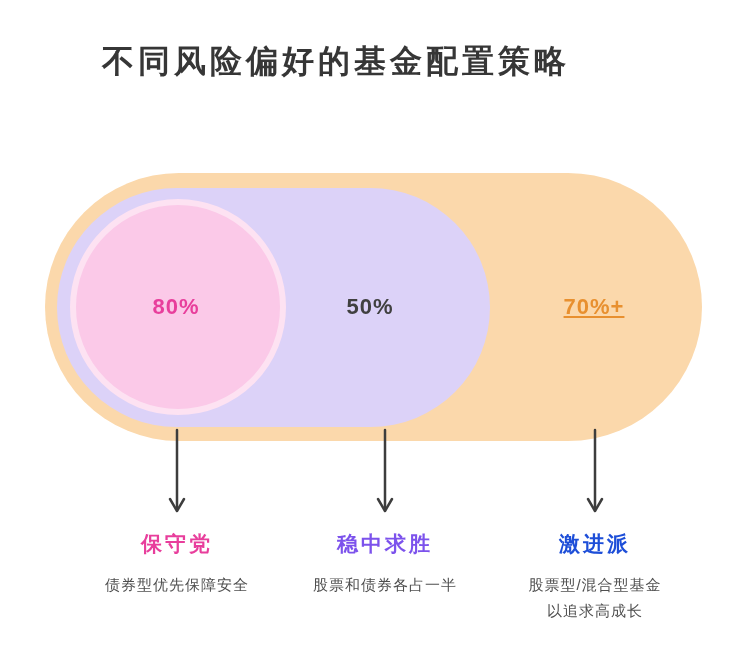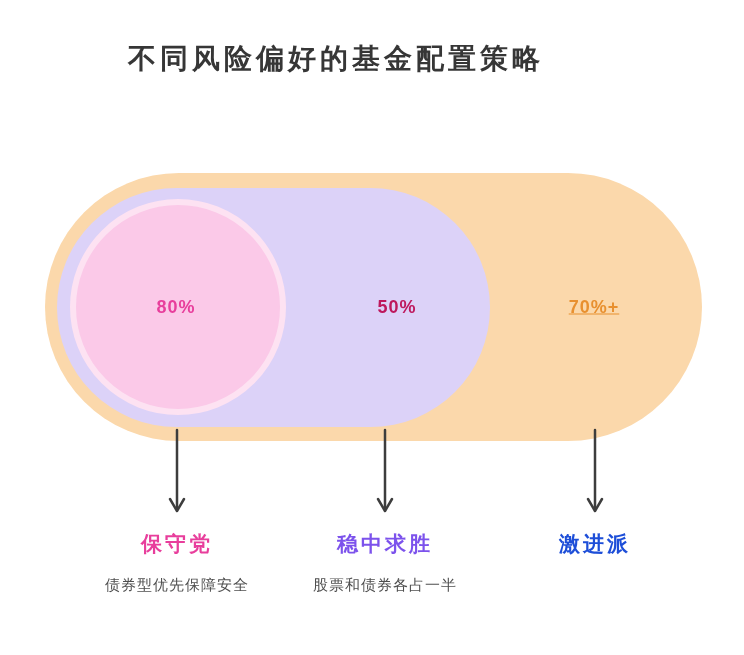--- a/index.html
+++ b/index.html
@@ -14,21 +14,21 @@
     height: 655px;
     background: #ffffff;
     overflow: hidden;
   }
   .title {
     position: absolute;
     top: 40px;
     left: 0;
     width: 672px;
     text-align: center;
-    font-size: 28px;
+    font-size: 32px;
     font-weight: bold;
     letter-spacing: 4px;
     color: #363636;
   }
   .pill, .circle {
     position: absolute;
     box-sizing: border-box;
   }
   .pill.outer {
     left: 45px;
@@ -51,27 +51,27 @@
     top: 199px;
     width: 216px;
     height: 216px;
     background: #fbc9e8;
     border: 6px solid #fde2f2;
     border-radius: 50%;
   }
   .value {
     position: absolute;
     transform: translate(-50%, -50%);
-    font-size: 18px;
+    font-size: 22px;
     font-weight: bold;
     letter-spacing: 1px;
     white-space: nowrap;
   }
   .v-conservative { left: 176px; top: 307px; color: #e83e9c; }
-  .v-balanced     { left: 397px; top: 307px; color: #be185d; }
+  .v-balanced     { left: 370px; top: 307px; color: #404040; }
   .v-aggressive   { left: 594px; top: 307px; color: #e8902f; text-decoration: underline; }
 
   .annotation {
     position: absolute;
     top: 428px;
     width: 220px;
     display: flex;
     flex-direction: column;
     align-items: center;
   }
@@ -134,15 +134,17 @@
     <div class="label balanced">稳中求胜</div>
     <div class="desc">股票和债券各占一半</div>
   </div>
 
   <div class="annotation a-aggressive">
     <svg class="arrow" width="18" height="86" viewBox="0 0 18 86">
       <line x1="9" y1="2" x2="9" y2="81" stroke="#3d3d3d" stroke-width="2.5" stroke-linecap="round"></line>
       <polyline points="2,71 9,83 16,71" fill="none" stroke="#3d3d3d" stroke-width="2.5" stroke-linejoin="round" stroke-linecap="round"></polyline>
     </svg>
     <div class="label aggressive">激进派</div>
+    <div class="desc">股票型/混合型基金
+以追求高成长</div>
   </div>
 
 </div>
 
 </body></html>

